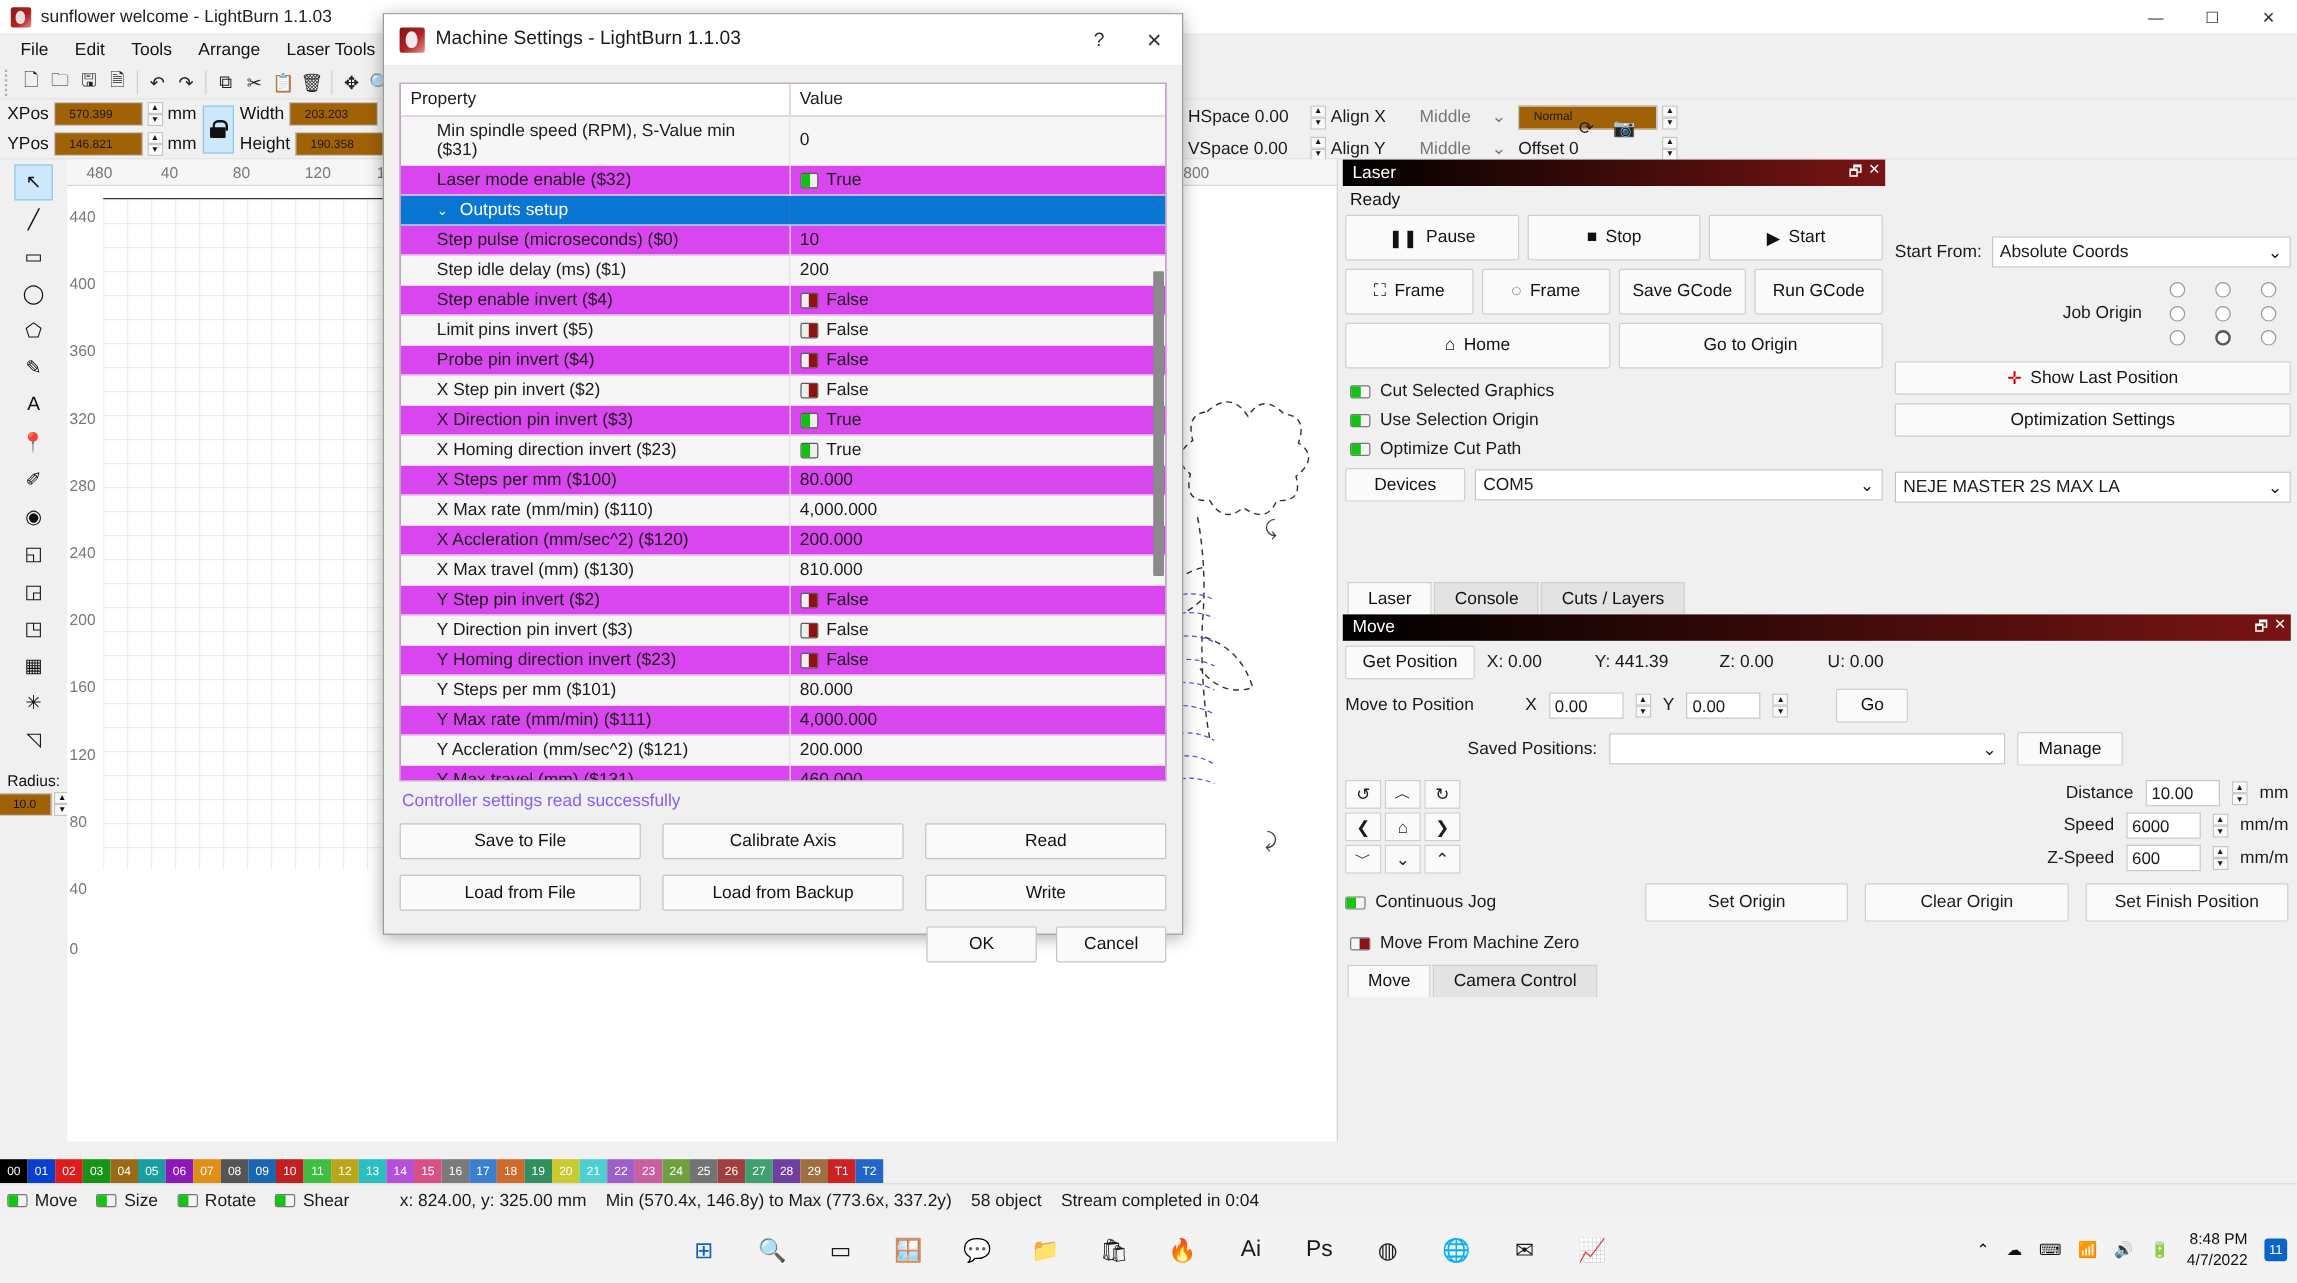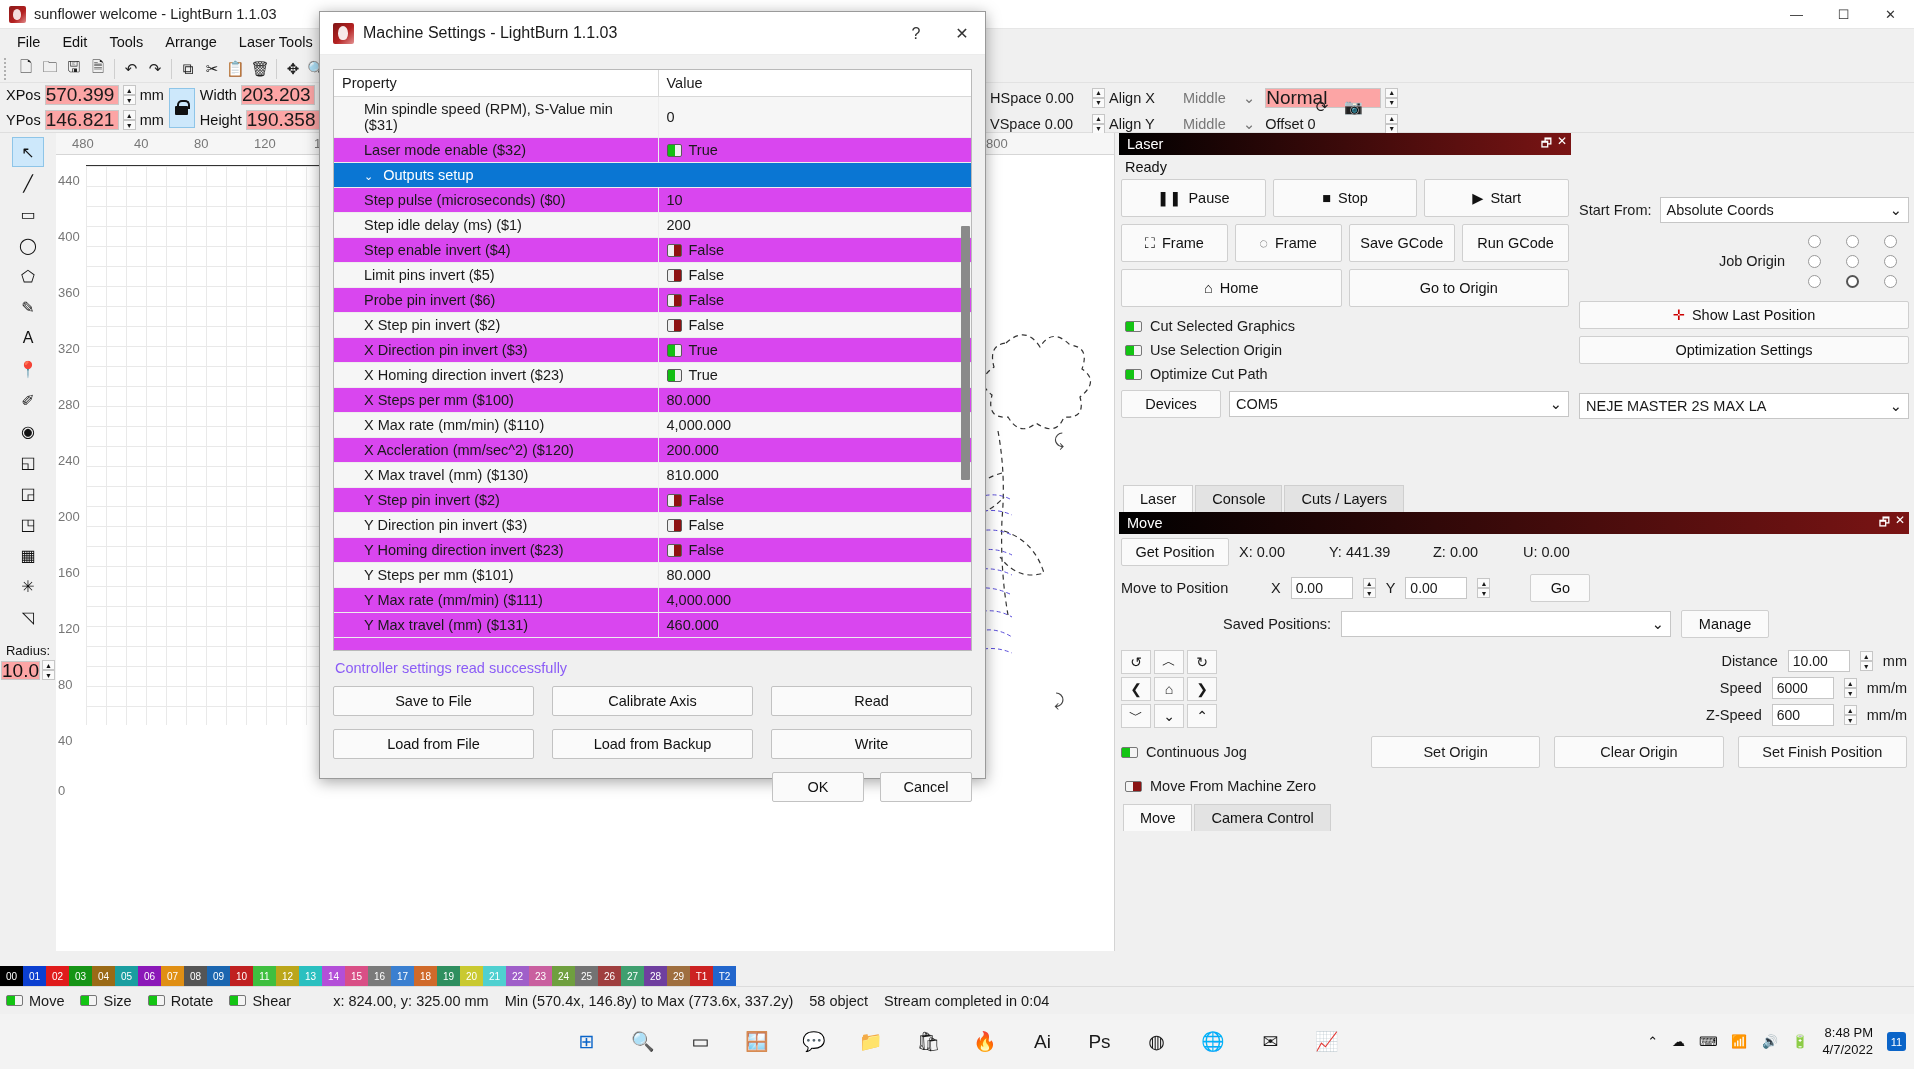--- a/index.html
+++ b/index.html
@@ -35,22 +35,22 @@
   .ticon { width:24px; height:24px; display:flex; align-items:center; justify-content:center;
            font-size:15px; color:#222; }
   .tsep { width:1px; height:20px; background:#cfcfcf; margin:0 4px; }
 
   
   .coordbar { height:50px; background:#f0f0f0; display:flex; align-items:center;
               padding-left:6px; font-size:14.5px; position:relative; border-bottom:1px solid #dedede;}
   .coordcol { display:flex; flex-direction:column; gap:4px; }
   .coordrow { display:flex; align-items:center; gap:4px; height:21px; }
   .clabel { color:#111; }
-  .cfield { background:#fca5a5; border:1px solid #c8c8c8; height:20px; min-width:74px;
-            padding:0 0; display:flex; align-items:center; font-size:19px; }
+  .cfield { background:#a16207; border:1px solid #c8c8c8; height:20px; min-width:74px;
+            padding:0 12px; display:flex; align-items:center; font-size:10px; }
   .spin { display:flex; flex-direction:column; width:13px; height:20px; }
   .spin span { flex:1; display:flex; align-items:center; justify-content:center;
                font-size:7px; background:#fafafa; border:1px solid #c6c6c6; line-height:1; }
   .unit { color:#111; }
   .lockbtn { width:26px; height:40px; background:#cde8fb; border:1px solid #8ec5e8;
              display:flex; align-items:center; justify-content:center; margin:0 5px; }
   .lockglyph { width:13px; height:15px; position:relative; }
   .lockglyph:before { content:""; position:absolute; left:2px; top:0; width:9px; height:7px;
                       border:2px solid #111; border-bottom:none; border-radius:5px 5px 0 0; }
   .lockglyph:after { content:""; position:absolute; left:0; top:6px; width:13px; height:9px;
@@ -780,21 +780,21 @@
               <tr class="alt">
                 <td class="c1">Limit pins invert ($5)</td>
                 <td>
                   <span class="valwrap">
                     <span class="tog f"></span>
                     <span>False</span>
                   </span>
                 </td>
               </tr>
               <tr>
-                <td class="c1">Probe pin invert ($6)</td>
+                <td class="c1">Probe pin invert ($4)</td>
                 <td>
                   <span class="valwrap">
                     <span class="tog f"></span>
                     <span>False</span>
                   </span>
                 </td>
               </tr>
               <tr class="alt">
                 <td class="c1">X Step pin invert ($2)</td>
                 <td>
@@ -887,20 +887,28 @@
                   <span class="valwrap">
                     <span>80.000</span>
                   </span>
                 </td>
               </tr>
               <tr>
                 <td class="c1">Y Max rate (mm/min) ($111)</td>
                 <td>
                   <span class="valwrap">
                     <span>4,000.000</span>
+                  </span>
+                </td>
+              </tr>
+              <tr class="alt">
+                <td class="c1">Y Accleration (mm/sec^2) ($121)</td>
+                <td>
+                  <span class="valwrap">
+                    <span>200.000</span>
                   </span>
                 </td>
               </tr>
               <tr>
                 <td class="c1">Y Max travel (mm) ($131)</td>
                 <td>
                   <span class="valwrap">
                     <span>460.000</span>
                   </span>
                 </td>

